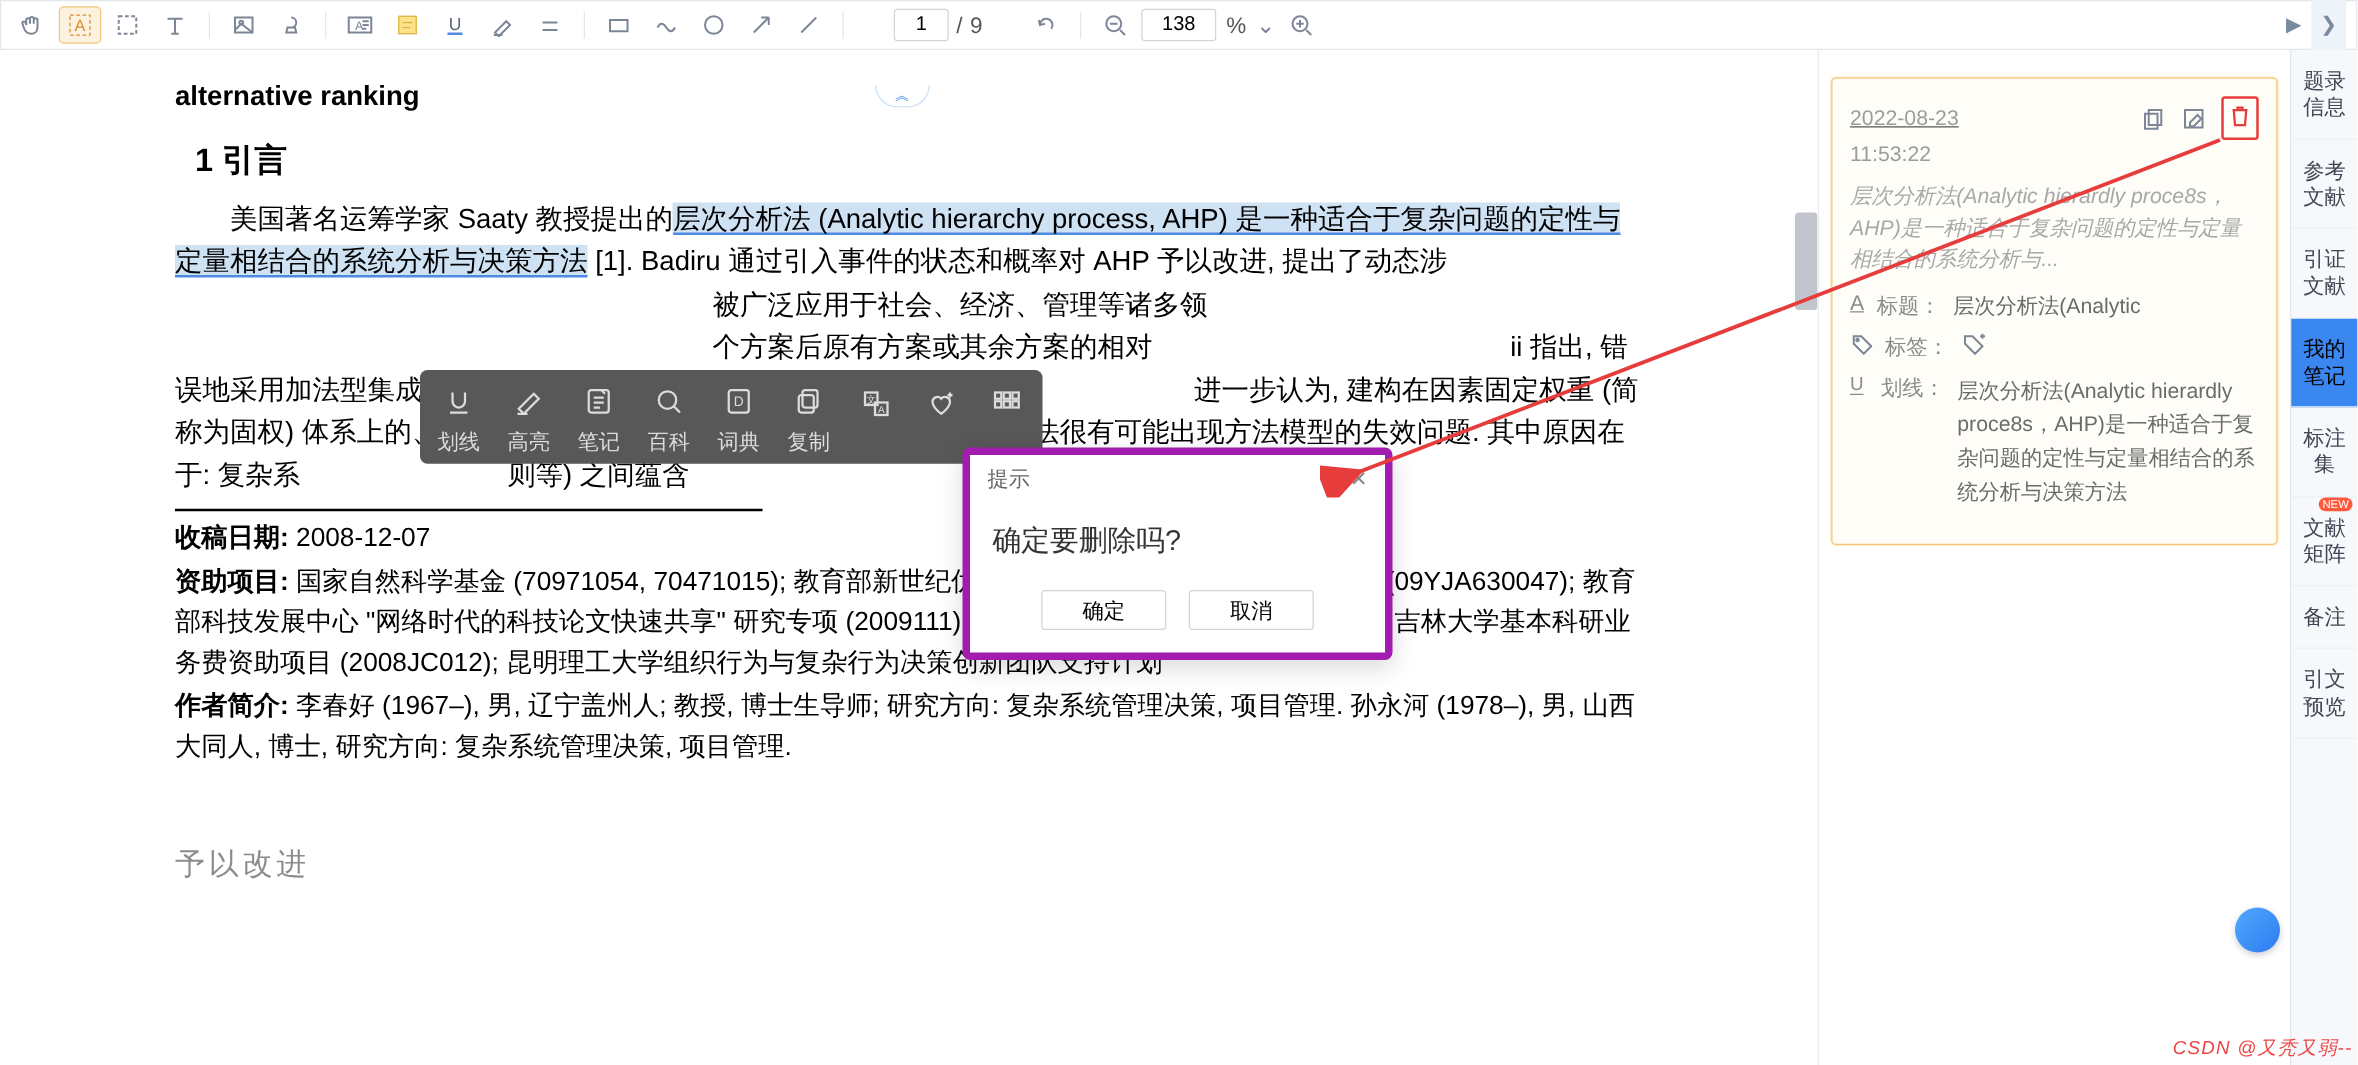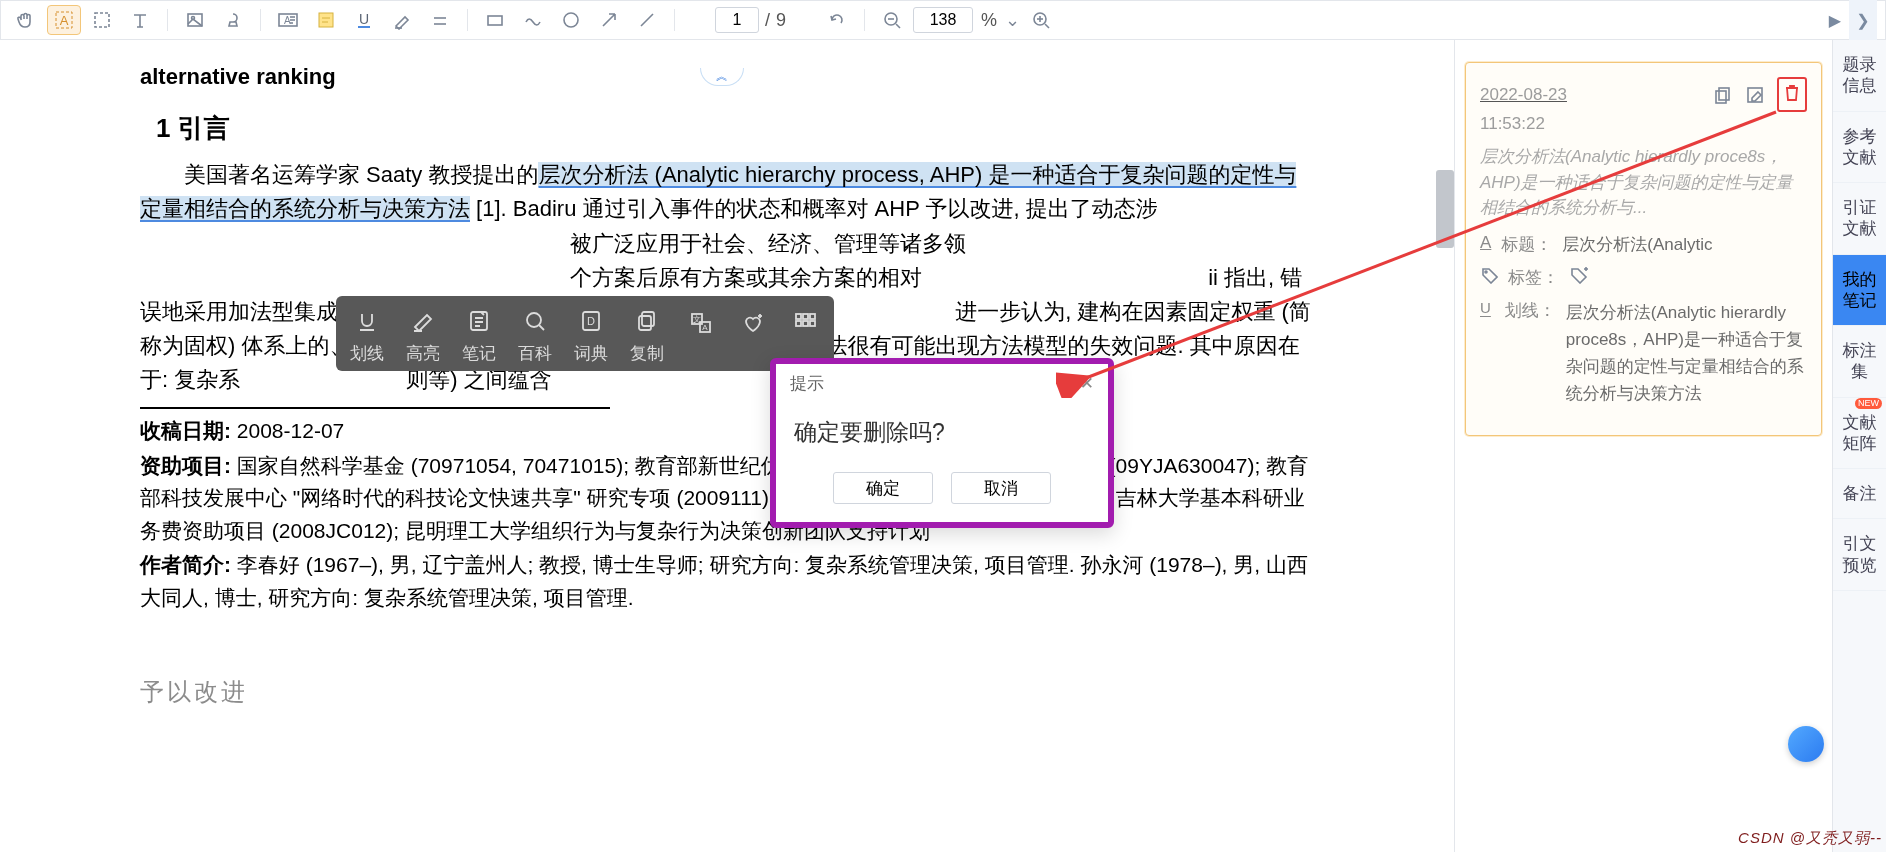--- a/index.html
+++ b/index.html
@@ -69,21 +69,21 @@
 .sidetabs { width:54px; background:#f6f8fb; border-left:1px solid #e3e6eb; display:flex; flex-direction:column; }
 .stab { padding:14px 6px; text-align:center; font-size:17px; color:#445; line-height:1.25; cursor:pointer; border-bottom:1px solid #edf1f6; position:relative;}
 .stab.active{ background:#3a87f2; color:#000000;}
 .badge-new{ position:absolute; top:0; right:4px; font-size:9px; background:#ff5a3c; color:#fff; border-radius:6px; padding:0 3px; letter-spacing:0;}
 .float-btn{ position:absolute; right:62px; bottom:90px; width:36px; height:36px; border-radius:18px; background:linear-gradient(135deg,#53a9ff,#2c7bf0); box-shadow:0 2px 6px rgba(0,0,0,.2);} 
 
 
 .arrow { position:absolute; left:1056px; top:108px; z-index:40; pointer-events:none; }
 
 
-.bw{ position:absolute; right:4px; bottom:4px; font-size:15px; color:#7f1d1d; letter-spacing:1px; font-style:italic;}
+.bw{ position:absolute; right:4px; bottom:4px; font-size:15px; color:#ef4444; letter-spacing:1px; font-style:italic;}
 
 
 svg.str path, svg.str rect, svg.str line, svg.str circle, svg.str polyline, svg.str polygon { stroke:#7c8696; stroke-width:1.6; fill:none; }
 .ctx svg path,.ctx svg rect,.ctx svg line,.ctx svg circle,.ctx svg polyline{ stroke:#dcdcdc; stroke-width:1.8; fill:none;}
 </style>
 </head>
 <body>
 
 <div class="toolbar">
   <div class="tbtn">

